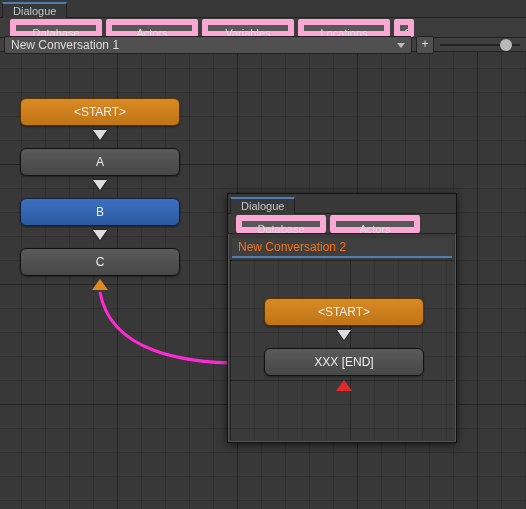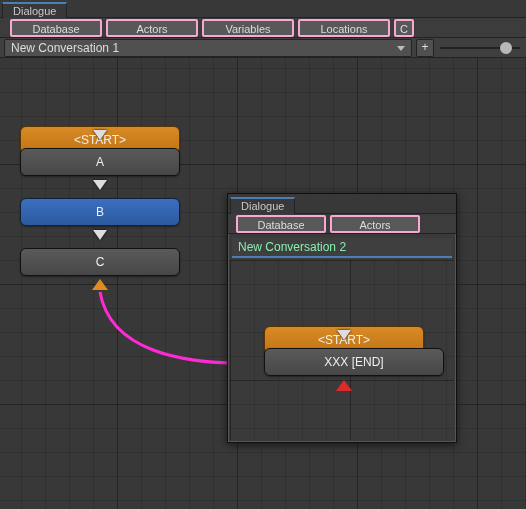--- a/index.html
+++ b/index.html
@@ -13,49 +13,49 @@
       linear-gradient(to right, rgba(0,0,0,0.12) 1px, transparent 1px),
       linear-gradient(to bottom, rgba(0,0,0,0.12) 1px, transparent 1px);
     background-size: 120px 120px, 120px 120px, 24px 24px, 24px 24px;
     background-position: -3px 44px, -3px 44px, -3px 44px, -3px 44px;
   }
 
   .tabbar { position:absolute; top:0; left:0; right:0; height:18px; background:#383838; border-bottom:1px solid #222; }
   .tab { position:absolute; left:2px; top:2px; height:26px; padding:0 10px; font-size:11px; color:#c8c8c8; background:#383838; border:1px solid #222; border-bottom:none; border-top:2px solid #4b7fb3; line-height:14px;text-align:right; }
 
   .toolbar { position:absolute; top:18px; left:0; right:0; height:20px; background:#3c3c3c; display:flex; border-bottom:1px solid #222; }
-  .tbtn { flex:0 0 auto; width:92px; height:18px; margin:1px 2px 0 2px; background:#585858; border:2px solid #f9a8d4; border-radius:2px; font-size:11px; color:#ddd; text-align:center; line-height:16px; cursor:pointer; }
+  .tbtn { flex:0 0 auto; width:92px; height:18px; margin:1px 2px 0 2px; background:#585858; border:6px solid #f9a8d4; border-radius:2px; font-size:11px; color:#ddd; text-align:center; line-height:16px; cursor:pointer; }
   .tbtn.cut { width:20px; overflow:hidden; text-align:left; padding-left:4px; margin-right:0; }
 
-  .dropdownbar { position:absolute; top:38px; left:0; right:0; height:20px; background:#3f3f3f; display:flex; align-items:center; border-bottom:1px solid #222; }
+  .dropdownbar { position:absolute; top:38px; left:0; right:0; height:14px; background:#3f3f3f; display:flex; align-items:center; border-bottom:1px solid #222; }
   .dd { flex:1; height:18px; background:#505050; border:1px solid #222; margin:0 4px; border-radius:2px; font-size:12px; color:#ddd; line-height:16px; padding:0 6px; position:relative; cursor:pointer; }
   .dd .arrow { position:absolute; right:6px; top:6px; width:0; height:0; border-left:4px solid transparent; border-right:4px solid transparent; border-top:5px solid #bbb; }
   .plusbtn { width:18px; height:18px; background:#505050; border:1px solid #222; border-radius:2px; color:#ddd; text-align:center; font-size:12px; line-height:14px; cursor:pointer; margin-right:6px; }
   .slider { width:80px; height:18px; position:relative; margin-right:6px; }
   .track { position:absolute; left:0; right:0; top:8px; height:2px; background:#222; }
   .knob { position:absolute; top:3px; width:12px; height:12px; background:#b8b8b8; border-radius:50%; }
 
   .canvas { position:absolute; top:60px; left:0; right:0; bottom:0; }
 
   .node { position:absolute; width:160px; height:28px; border-radius:6px; border:1px solid #111; color:#eee; font-size:12px; text-align:center; line-height:26px; box-shadow:0 1px 2px rgba(0,0,0,0.4); cursor:pointer; }
-  .node.orange { background:linear-gradient(#d98a26,#c07414); border-color:#5a3400;margin-top:28px; }
+  .node.orange { background:linear-gradient(#d98a26,#c07414); border-color:#5a3400; }
   .node.gray { background:linear-gradient(#5a5a5a,#474747); }
   .node.blue { background:linear-gradient(#3b6fbf,#2c5aa0); border-color:#12203a; }
 
   .arrowdn { position:absolute; width:0; height:0; border-left:7px solid transparent; border-right:7px solid transparent; border-top:10px solid #ddd; filter:drop-shadow(0 0 1px #000); }
 
   .tri { position:absolute; width:0; height:0; }
   .tri.up-orange { border-left:8px solid transparent; border-right:8px solid transparent; border-bottom:11px solid #e08a20; }
   .tri.up-red { border-left:8px solid transparent; border-right:8px solid transparent; border-bottom:11px solid #e02a2a; }
 
   .subwin { position:absolute; background:#3a3a3a; border:1px solid #111; box-shadow:0 0 0 1px #555 inset, 0 2px 8px rgba(0,0,0,0.6); }
   .subwin .tabbar { position:relative; height:20px; border-bottom:1px solid #222; }
   .subwin .tab { top:3px; }
   .subwin .toolbar { position:relative; top:0; height:20px; }
-  .subwin .dd2 { position:relative; margin:4px; height:20px; background:#3f3f3f; border-bottom:2px solid #4b7fb3; font-size:12px; color:#86efac; padding:2px 6px; cursor:pointer; }
+  .subwin .dd2 { position:relative; margin:4px; height:20px; background:#3f3f3f; border-bottom:2px solid #4b7fb3; font-size:12px; color:#f97316; padding:2px 6px; cursor:pointer; }
   .subcanvas { position:absolute; top:66px; left:2px; right:2px; bottom:2px;
     background-image:
       linear-gradient(to right, rgba(0,0,0,0.25) 1px, transparent 1px),
       linear-gradient(to bottom, rgba(0,0,0,0.25) 1px, transparent 1px),
       linear-gradient(to right, rgba(0,0,0,0.12) 1px, transparent 1px),
       linear-gradient(to bottom, rgba(0,0,0,0.12) 1px, transparent 1px);
     background-size: 120px 120px, 120px 120px, 24px 24px, 24px 24px;
   }
 
   svg.link { position:absolute; pointer-events:none; overflow:visible; }
@@ -120,18 +120,18 @@
     <div class="toolbar">
       <div style="width:6px"></div>
       <div class="tbtn" style="width:90px">Database</div>
       <div class="tbtn" style="width:90px">Actors</div>
     </div>
     <div class="dd2">New Conversation 2</div>
 
     <div class="subcanvas">
       <div class="node orange" style="left:34px; top:38px; width:160px;">&lt;START&gt;</div>
       <div class="arrowdn" style="left:107px; top:70px;"></div>
-      <div class="node gray" style="left:34px; top:88px; width:180px;">XXX [END]</div>
+      <div class="node gray" style="left:34px; top:88px; width:160px;">XXX [END]</div>
       <div class="tri up-red" style="left:106px; top:120px;"></div>
     </div>
   </div>
 
 </div>
 
 </body></html>

